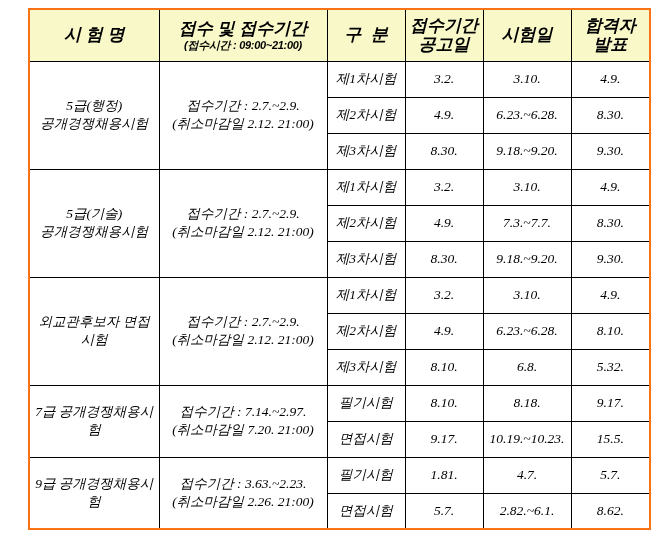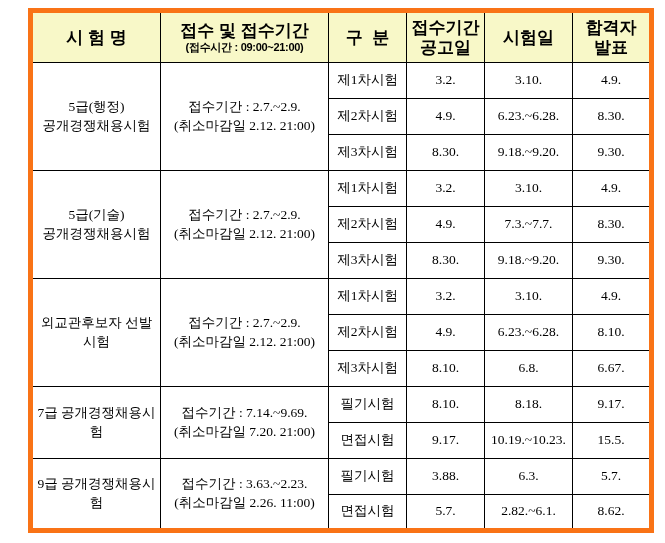--- a/index.html
+++ b/index.html
@@ -11,21 +11,22 @@
     font-family: "Liberation Serif", "DejaVu Serif", serif;
   }
   .table-wrap {
     position: absolute;
     left: 28px;
     top: 8px;
   }
   table.exam-table {
     border-collapse: collapse;
     table-layout: fixed;
-    border: 5px solid #f97316;
+    border: 2px solid #f97316;
+    font-style: italic;
   }
   table.exam-table td, table.exam-table th {
     border: 1px solid #000;
     text-align: center;
     vertical-align: middle;
     padding: 0 2px;
     overflow: hidden;
   }
   thead tr { height: 52px; }
   tbody tr { height: 36px; }
@@ -139,75 +140,75 @@
     </tr>
     <tr>
       <td>제3차시험</td>
       <td>8.30.</td>
       <td>9.18.~9.20.</td>
       <td>9.30.</td>
     </tr>
 
     <tr>
       <td rowspan="3">
-        <span class="cell-line">외교관후보자 선발시험</span>
+        <span class="cell-line">외교관후보자 면접시험</span>
       </td>
       <td rowspan="3">
         <span class="cell-line">접수기간 : 2.7.~2.9.</span>
         <span class="cell-line">(취소마감일 2.12. 21:00)</span>
       </td>
       <td>제1차시험</td>
       <td>3.2.</td>
       <td>3.10.</td>
       <td>4.9.</td>
     </tr>
     <tr>
       <td>제2차시험</td>
       <td>4.9.</td>
       <td>6.23.~6.28.</td>
       <td>8.10.</td>
     </tr>
     <tr>
       <td>제3차시험</td>
       <td>8.10.</td>
       <td>6.8.</td>
-      <td>6.67.</td>
+      <td>5.32.</td>
     </tr>
 
     <tr>
       <td rowspan="2">
         <span class="cell-line">7급 공개경쟁채용시험</span>
       </td>
       <td rowspan="2">
-        <span class="cell-line">접수기간 : 7.14.~9.69.</span>
+        <span class="cell-line">접수기간 : 7.14.~2.97.</span>
         <span class="cell-line">(취소마감일 7.20. 21:00)</span>
       </td>
       <td>필기시험</td>
       <td>8.10.</td>
       <td>8.18.</td>
       <td>9.17.</td>
     </tr>
     <tr>
       <td>면접시험</td>
       <td>9.17.</td>
       <td>10.19.~10.23.</td>
       <td>15.5.</td>
     </tr>
 
     <tr>
       <td rowspan="2">
         <span class="cell-line">9급 공개경쟁채용시험</span>
       </td>
       <td rowspan="2">
         <span class="cell-line">접수기간 : 3.63.~2.23.</span>
-        <span class="cell-line">(취소마감일 2.26. 11:00)</span>
+        <span class="cell-line">(취소마감일 2.26. 21:00)</span>
       </td>
       <td>필기시험</td>
-      <td>3.88.</td>
-      <td>6.3.</td>
+      <td>1.81.</td>
+      <td>4.7.</td>
       <td>5.7.</td>
     </tr>
     <tr>
       <td>면접시험</td>
       <td>5.7.</td>
       <td>2.82.~6.1.</td>
       <td>8.62.</td>
     </tr>
   </tbody>
 </table>

